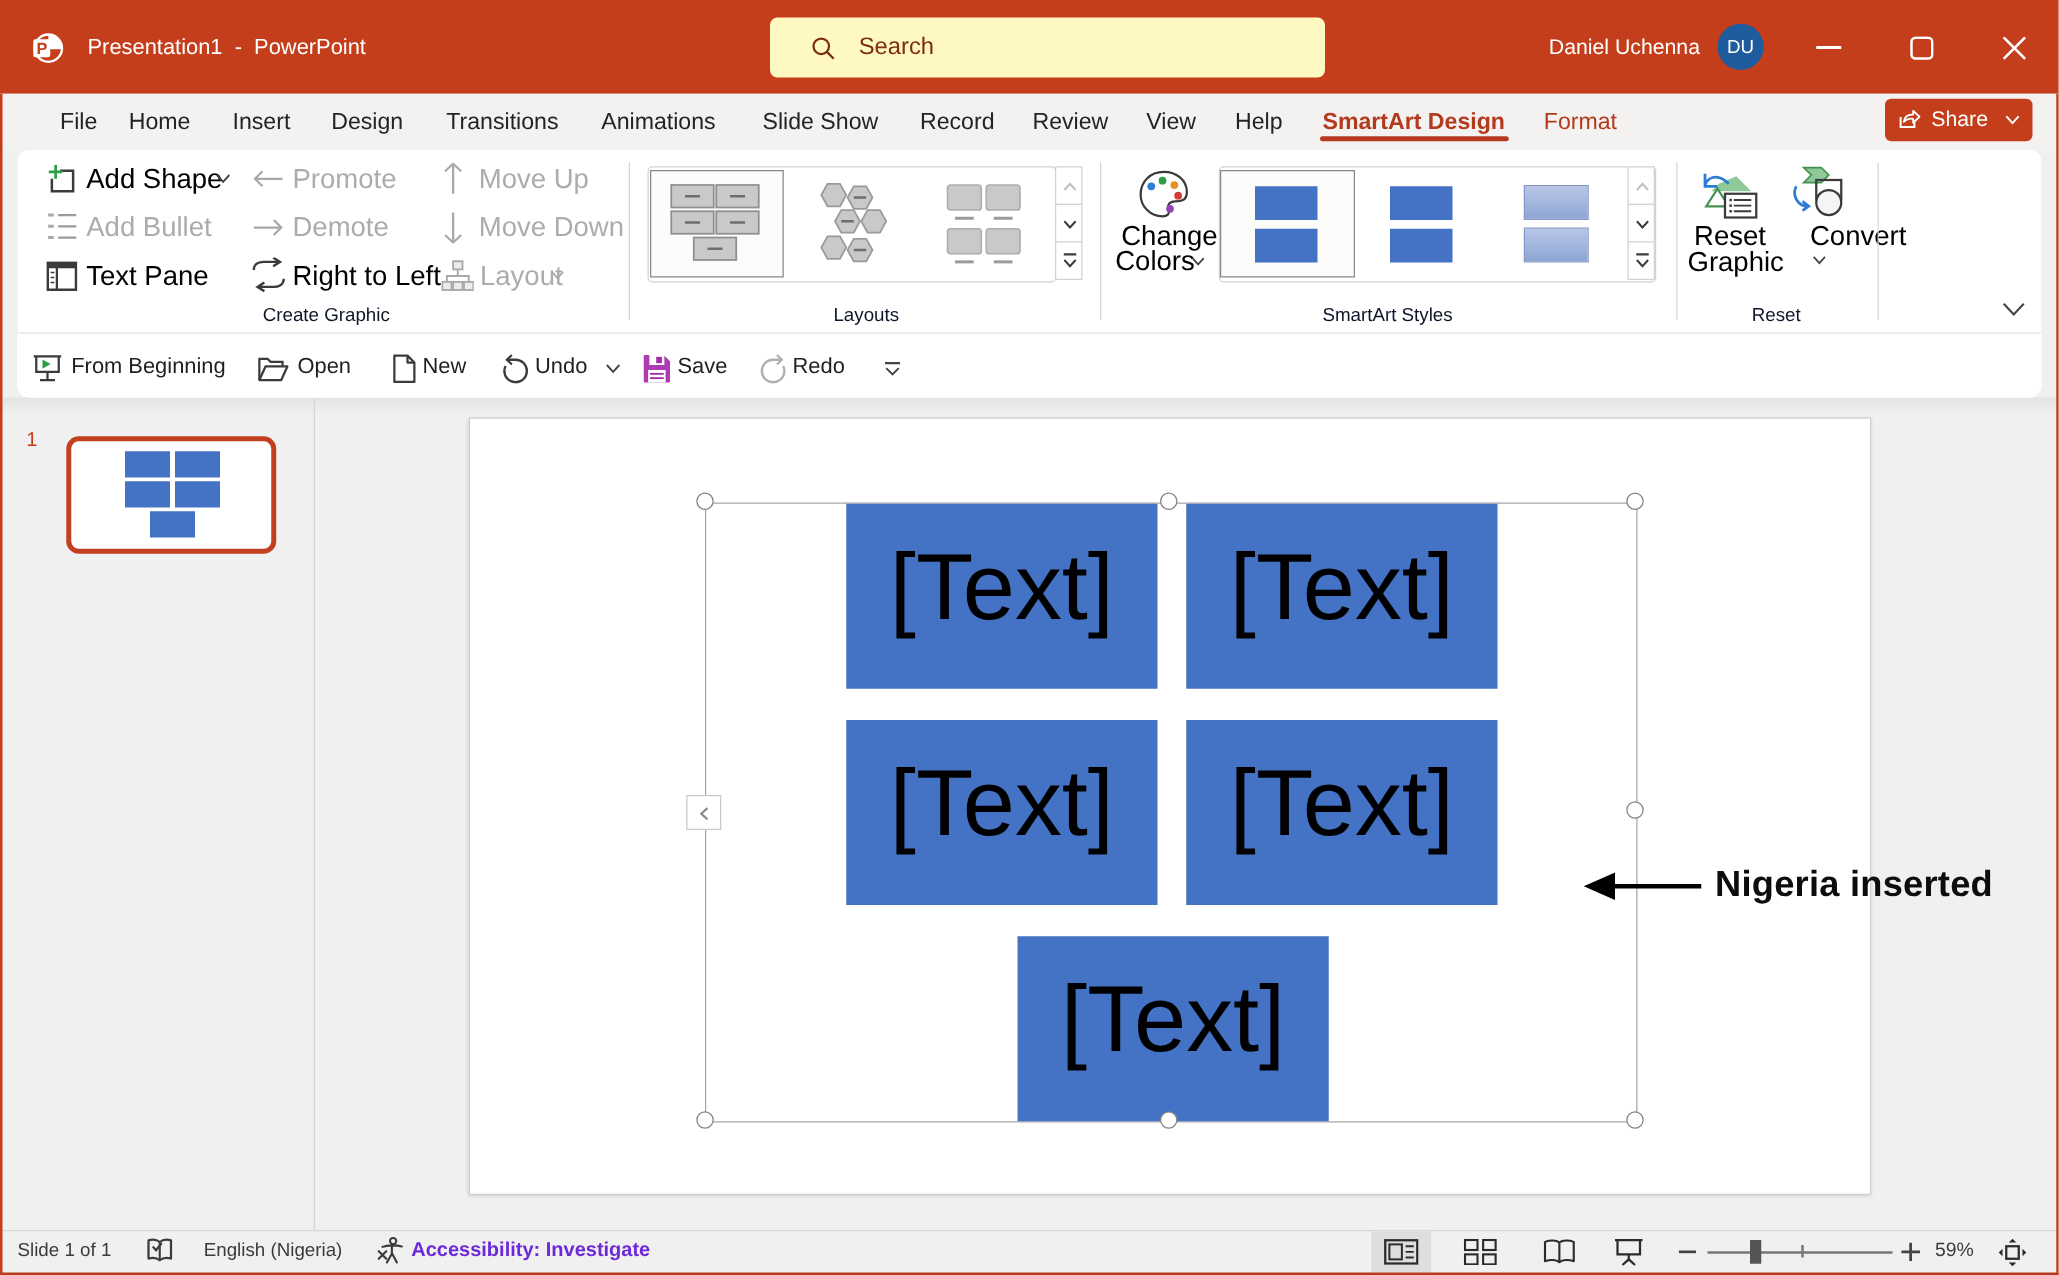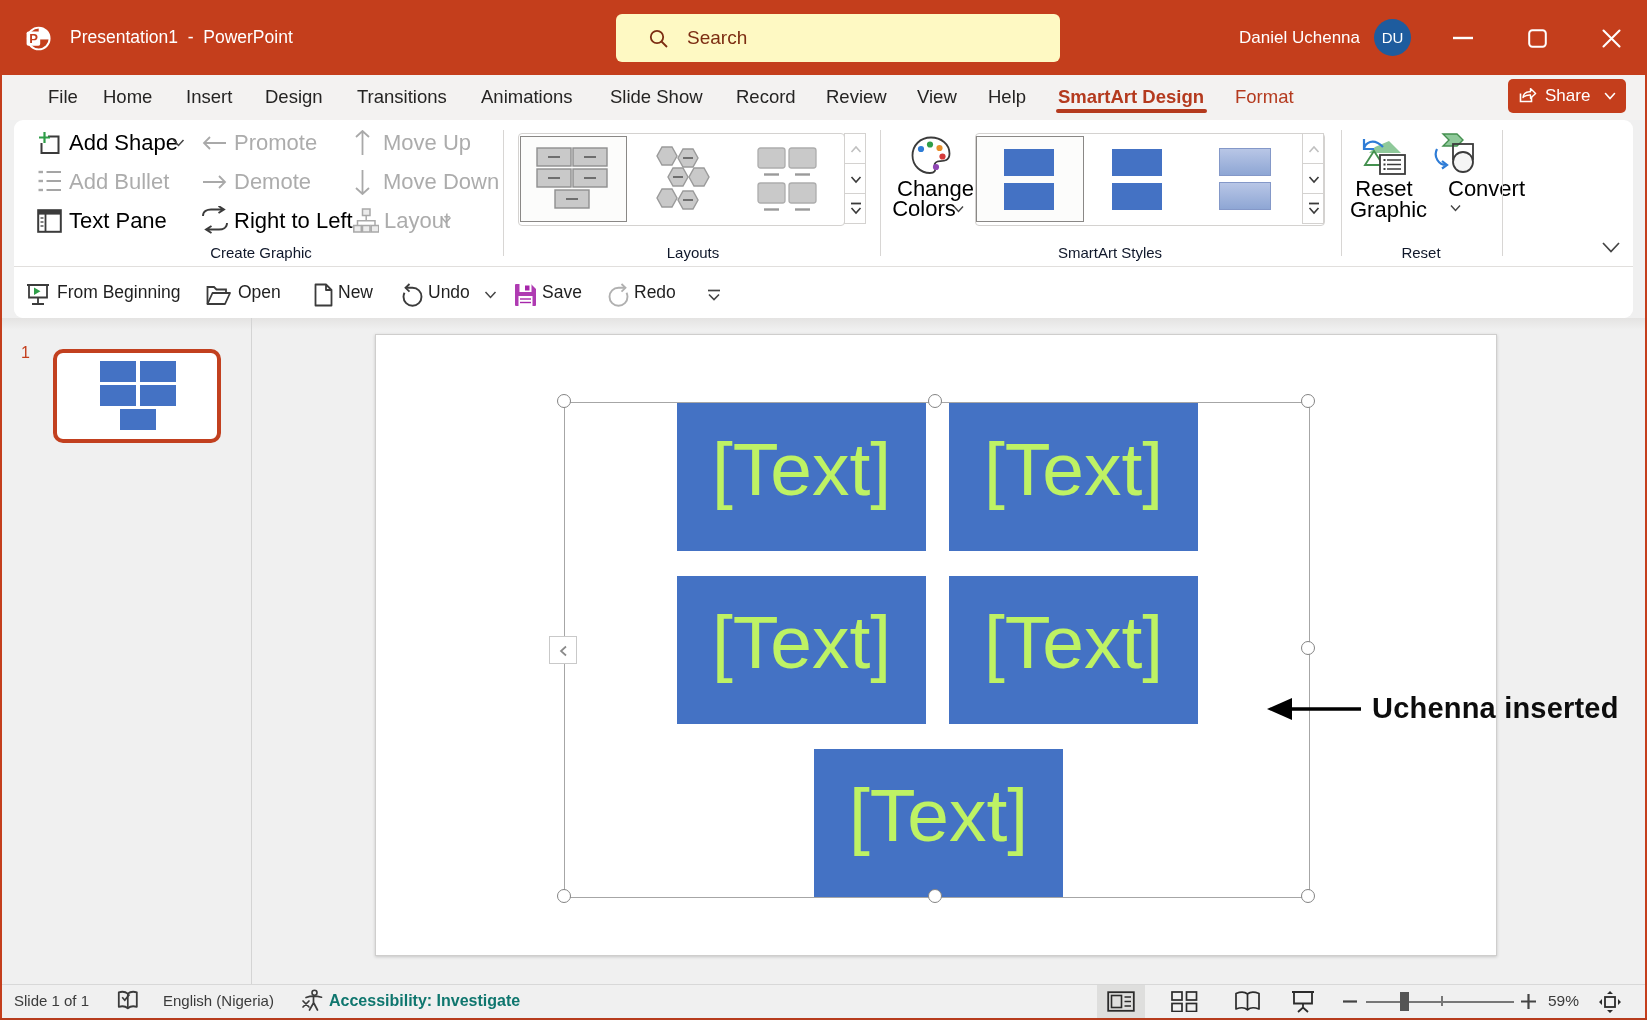--- a/index.html
+++ b/index.html
@@ -43,21 +43,21 @@
 
   
   #content { position:absolute; left:2px; top:318px; width:1643px; height:666px; background:#f0f0f0; }
   #paneldiv { position:absolute; left:251px; top:318px; width:1px; height:666px; background:#d4d4d4; }
   #slide { position:absolute; left:375px; top:334px; width:1122px; height:622px; background:#fff; border:1px solid #cfcecd; box-shadow:0 1px 3px rgba(0,0,0,0.18); }
   #thumbnum { position:absolute; left:21px; top:344px; font-size:16px; color:#c43e1c; }
   #thumb { position:absolute; left:53px; top:349px; width:168px; height:94px; background:#fff; border:4px solid #c2401f; border-radius:10px; }
   .minibox { position:absolute; background:#4472c4; }
 
   
-  .sabox { position:absolute; width:249px; height:148px; background:#4472c4; color:#bef264; font-size:75px; text-align:center; }
+  .sabox { position:absolute; width:249px; height:148px; background:#4472c4; color:#000000; font-size:75px; text-align:center; }
   .sabox span { display:block; line-height:132px; }
   #selrect { position:absolute; left:564px; top:402px; width:746px; height:496px; border:1px solid #a6a6a6; }
   .handle { position:absolute; width:14px; height:14px; border-radius:50%; background:#fff; border:1.8px solid #848484; }
   #chevbtn { position:absolute; left:549px; top:636px; width:28px; height:28px; background:#fff; border:1px solid #c9c9c9; }
 
   
   #annot-text { position:absolute; left:1372px; top:692px; font-size:29px; font-weight:bold; color:#0d0d0d; letter-spacing:0.2px; }
 
   
   #statusbar { position:absolute; left:0; top:984px; width:1647px; height:34px; background:#f0f0f0; border-top:1px solid #d8d8d8; }
@@ -431,36 +431,36 @@
 <div id="chevbtn">
     <svg style="position:absolute;left:9px;top:8px;" width="9" height="12" viewBox="0 0 9 12">
       <path d="M7 1.5 L2 6 L7 10.5" fill="none" stroke="#8a8a8a" stroke-width="1.7"></path>
     </svg>
   </div>
 
 <svg class="abs" style="left:1262px;top:694px;" width="100" height="30" viewBox="0 0 100 30">
   <line x1="20" y1="15" x2="99" y2="15" stroke="#000" stroke-width="3.6"></line>
   <path d="M30 4 L5 15 L30 26 Z" fill="#000"></path>
 </svg>
-<div id="annot-text">Uchenna inserted</div>
+<div id="annot-text">Nigeria inserted</div>
 
 <div id="statusbar"></div>
 <div class="sitem" style="left:14px;">Slide 1 of 1</div>
 <svg class="abs" style="left:116px;top:990px;" width="24" height="23" viewBox="0 0 24 23">
   <path d="M11.8 3.6 C 9.6 1.8 6 1.4 2.8 2.3 V16.8 C 6 15.9 9.6 16.3 11.8 18.2 C 14 16.3 17.6 15.9 20.8 16.8 V2.3 C 17.6 1.4 14 1.8 11.8 3.6 Z" fill="none" stroke="#3b3b3b" stroke-width="1.8" stroke-linejoin="round"></path>
   <line x1="11.8" y1="3.8" x2="11.8" y2="18" stroke="#3b3b3b" stroke-width="1.7"></line>
   <path d="M6.2 7.2 L8.8 10.2 L13.4 4.4" fill="none" stroke="#3b3b3b" stroke-width="1.7"></path>
 </svg>
 <div class="sitem" style="left:163px;">English (Nigeria)</div>
 <svg class="abs" style="left:301px;top:989px;" width="25" height="25" viewBox="0 0 25 25">
   <circle cx="13.5" cy="3.8" r="2.5" fill="none" stroke="#3b3b3b" stroke-width="1.6"></circle>
   <path d="M5 8.5 C 9 7 16 7 20.5 8.2 M12.5 8 V14 L8.5 21 M12.8 14 L16.5 21" fill="none" stroke="#3b3b3b" stroke-width="1.7" stroke-linecap="round"></path>
   <path d="M2 12 L8 18 M8 12 L2 18" stroke="#3b3b3b" stroke-width="1.7" stroke-linecap="round"></path>
 </svg>
-<div class="sitem" style="left:329px;font-weight:bold;font-size:16px;color:#0f766e;">Accessibility: Investigate</div>
+<div class="sitem" style="left:329px;font-weight:bold;font-size:16px;color:#6d28d9;">Accessibility: Investigate</div>
 
 <div class="abs" style="left:1097px;top:985px;width:48px;height:33px;background:#dededd;"></div>
 <svg class="abs" style="left:1107px;top:991px;" width="28" height="21" viewBox="0 0 28 21">
   <rect x="1.2" y="1.2" width="25.6" height="18.6" fill="none" stroke="#2b2b2b" stroke-width="1.8"></rect>
   <rect x="4.5" y="4.5" width="10" height="12" fill="none" stroke="#2b2b2b" stroke-width="1.6"></rect>
   <g stroke="#2b2b2b" stroke-width="1.5">
       <line x1="17.5" y1="6" x2="24" y2="6"></line>
       <line x1="17.5" y1="10.5" x2="24" y2="10.5"></line>
       <line x1="17.5" y1="15" x2="24" y2="15"></line>
     </g>

